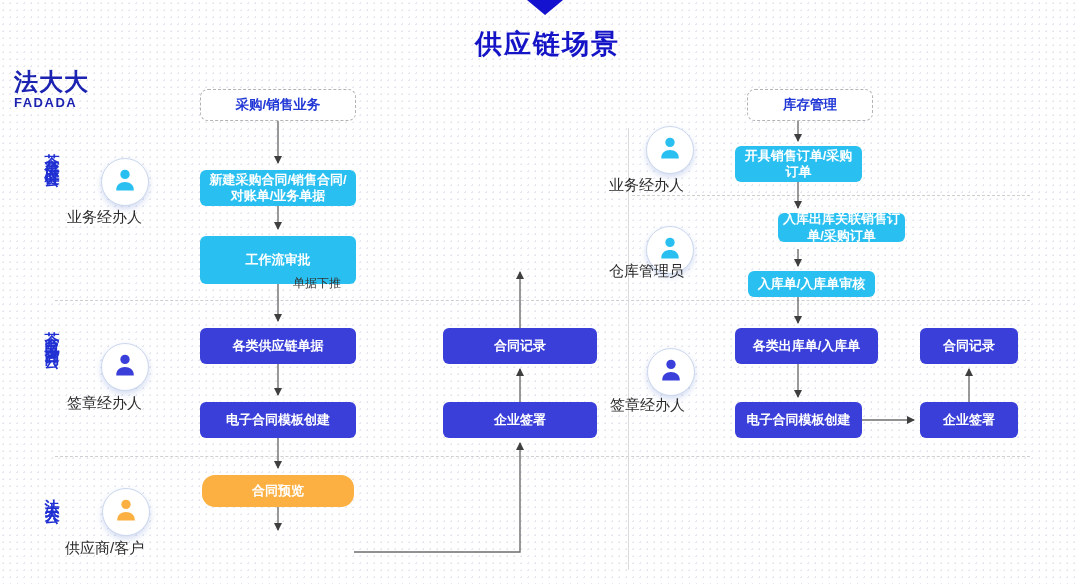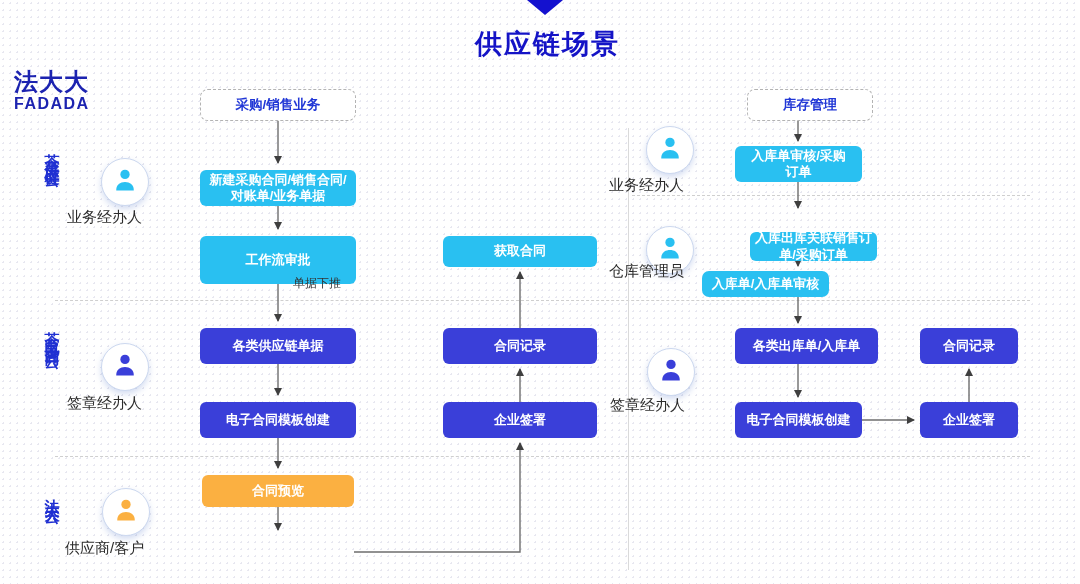--- a/index.html
+++ b/index.html
@@ -6,21 +6,21 @@
   body{font-family:"Liberation Sans","DejaVu Sans",sans-serif;background:#fff;}
   .stage{
     position:relative;width:1080px;height:584px;overflow:hidden;background:#fff;
     background-image:radial-gradient(#e7e7f0 1px, transparent 1px);
     background-size:7px 7px;
   }
   .abs{position:absolute;}
   
   .logo{left:14px;top:36px;color:#1c23b0;line-height:1;margin-top:34px;}
   .logo-zh{font-size:24px;font-weight:bold;letter-spacing:1px;}
-  .logo-en{font-size:16px;font-weight:bold;letter-spacing:1.5px;margin-top:2px;}
+  .logo-en{font-size:13px;font-weight:bold;letter-spacing:1.5px;margin-top:2px;}
   .title-triangle{left:527px;top:0;width:0;height:0;
     border-left:18px solid transparent;border-right:18px solid transparent;
     border-top:15px solid #1411cf;}
   .page-title{left:395px;top:26px;width:305px;text-align:center;
     font-size:27px;font-weight:bold;color:#1413c6;letter-spacing:2px;}
   
   .lane{color:#2030d2;font-weight:bold;font-size:15px;
     writing-mode:vertical-rl;text-orientation:upright;letter-spacing:4px;line-height:1;}
   
   .hdash{border-top:1px dashed #cfcfcf;height:0;}
@@ -137,31 +137,30 @@
   </div>
   <div class="abs actor-label" style="left:610px;top:396px;width:120px;">签章经办人</div>
 
   <div class="abs node src" style="left:200px;top:89px;width:156px;height:32px;font-size:13.5px;">采购/销售业务</div>
   <div class="abs node cyan" style="left:200px;top:170px;width:156px;height:36px;">新建采购合同/销售合同/
 对账单/业务单据</div>
   <div class="abs node cyan" style="left:200px;top:236px;width:156px;height:48px;">工作流审批</div>
   <div class="abs edge-label" style="left:293px;top:275px;">单据下推</div>
   <div class="abs node indigo" style="left:200px;top:328px;width:156px;height:36px;">各类供应链单据</div>
   <div class="abs node indigo" style="left:200px;top:402px;width:156px;height:36px;">电子合同模板创建</div>
-  <div class="abs node orange" style="left:202px;top:475px;width:152px;height:32px;">合同预览</div>
+  <div class="abs node orange" style="left:202px;top:475px;width:152px;height:32px;border-radius:13px;">合同预览</div>
 
-  <div class="abs node cyan" style="left:443px;top:236px;width:154px;height:31px;">获取合同</div>
   <div class="abs node indigo" style="left:443px;top:328px;width:154px;height:36px;">合同记录</div>
   <div class="abs node indigo" style="left:443px;top:402px;width:154px;height:36px;">企业签署</div>
 
   <div class="abs node src" style="left:735px;top:89px;width:126px;height:32px;font-size:13.5px;margin-left:12px;">库存管理</div>
-  <div class="abs node cyan" style="left:735px;top:146px;width:127px;height:36px;">入库单审核/采购
+  <div class="abs node cyan" style="left:735px;top:146px;width:127px;height:36px;">开具销售订单/采购
 订单</div>
-  <div class="abs node cyan" style="left:750px;top:213px;width:127px;height:29px;margin-top:19px;">入库出库关联销售订
+  <div class="abs node cyan" style="left:778px;top:213px;width:127px;height:29px;">入库出库关联销售订
 单/采购订单</div>
-  <div class="abs node cyan" style="left:702px;top:271px;width:127px;height:26px;border-radius:7px;">入库单/入库单审核</div>
+  <div class="abs node cyan" style="left:748px;top:271px;width:127px;height:26px;">入库单/入库单审核</div>
   <div class="abs node indigo" style="left:735px;top:328px;width:143px;height:36px;">各类出库单/入库单</div>
   <div class="abs node indigo" style="left:735px;top:402px;width:127px;height:36px;">电子合同模板创建</div>
 
   <div class="abs node indigo" style="left:920px;top:328px;width:98px;height:36px;">合同记录</div>
   <div class="abs node indigo" style="left:920px;top:402px;width:98px;height:36px;">企业签署</div>
 
 </div>
 
 </body></html>

